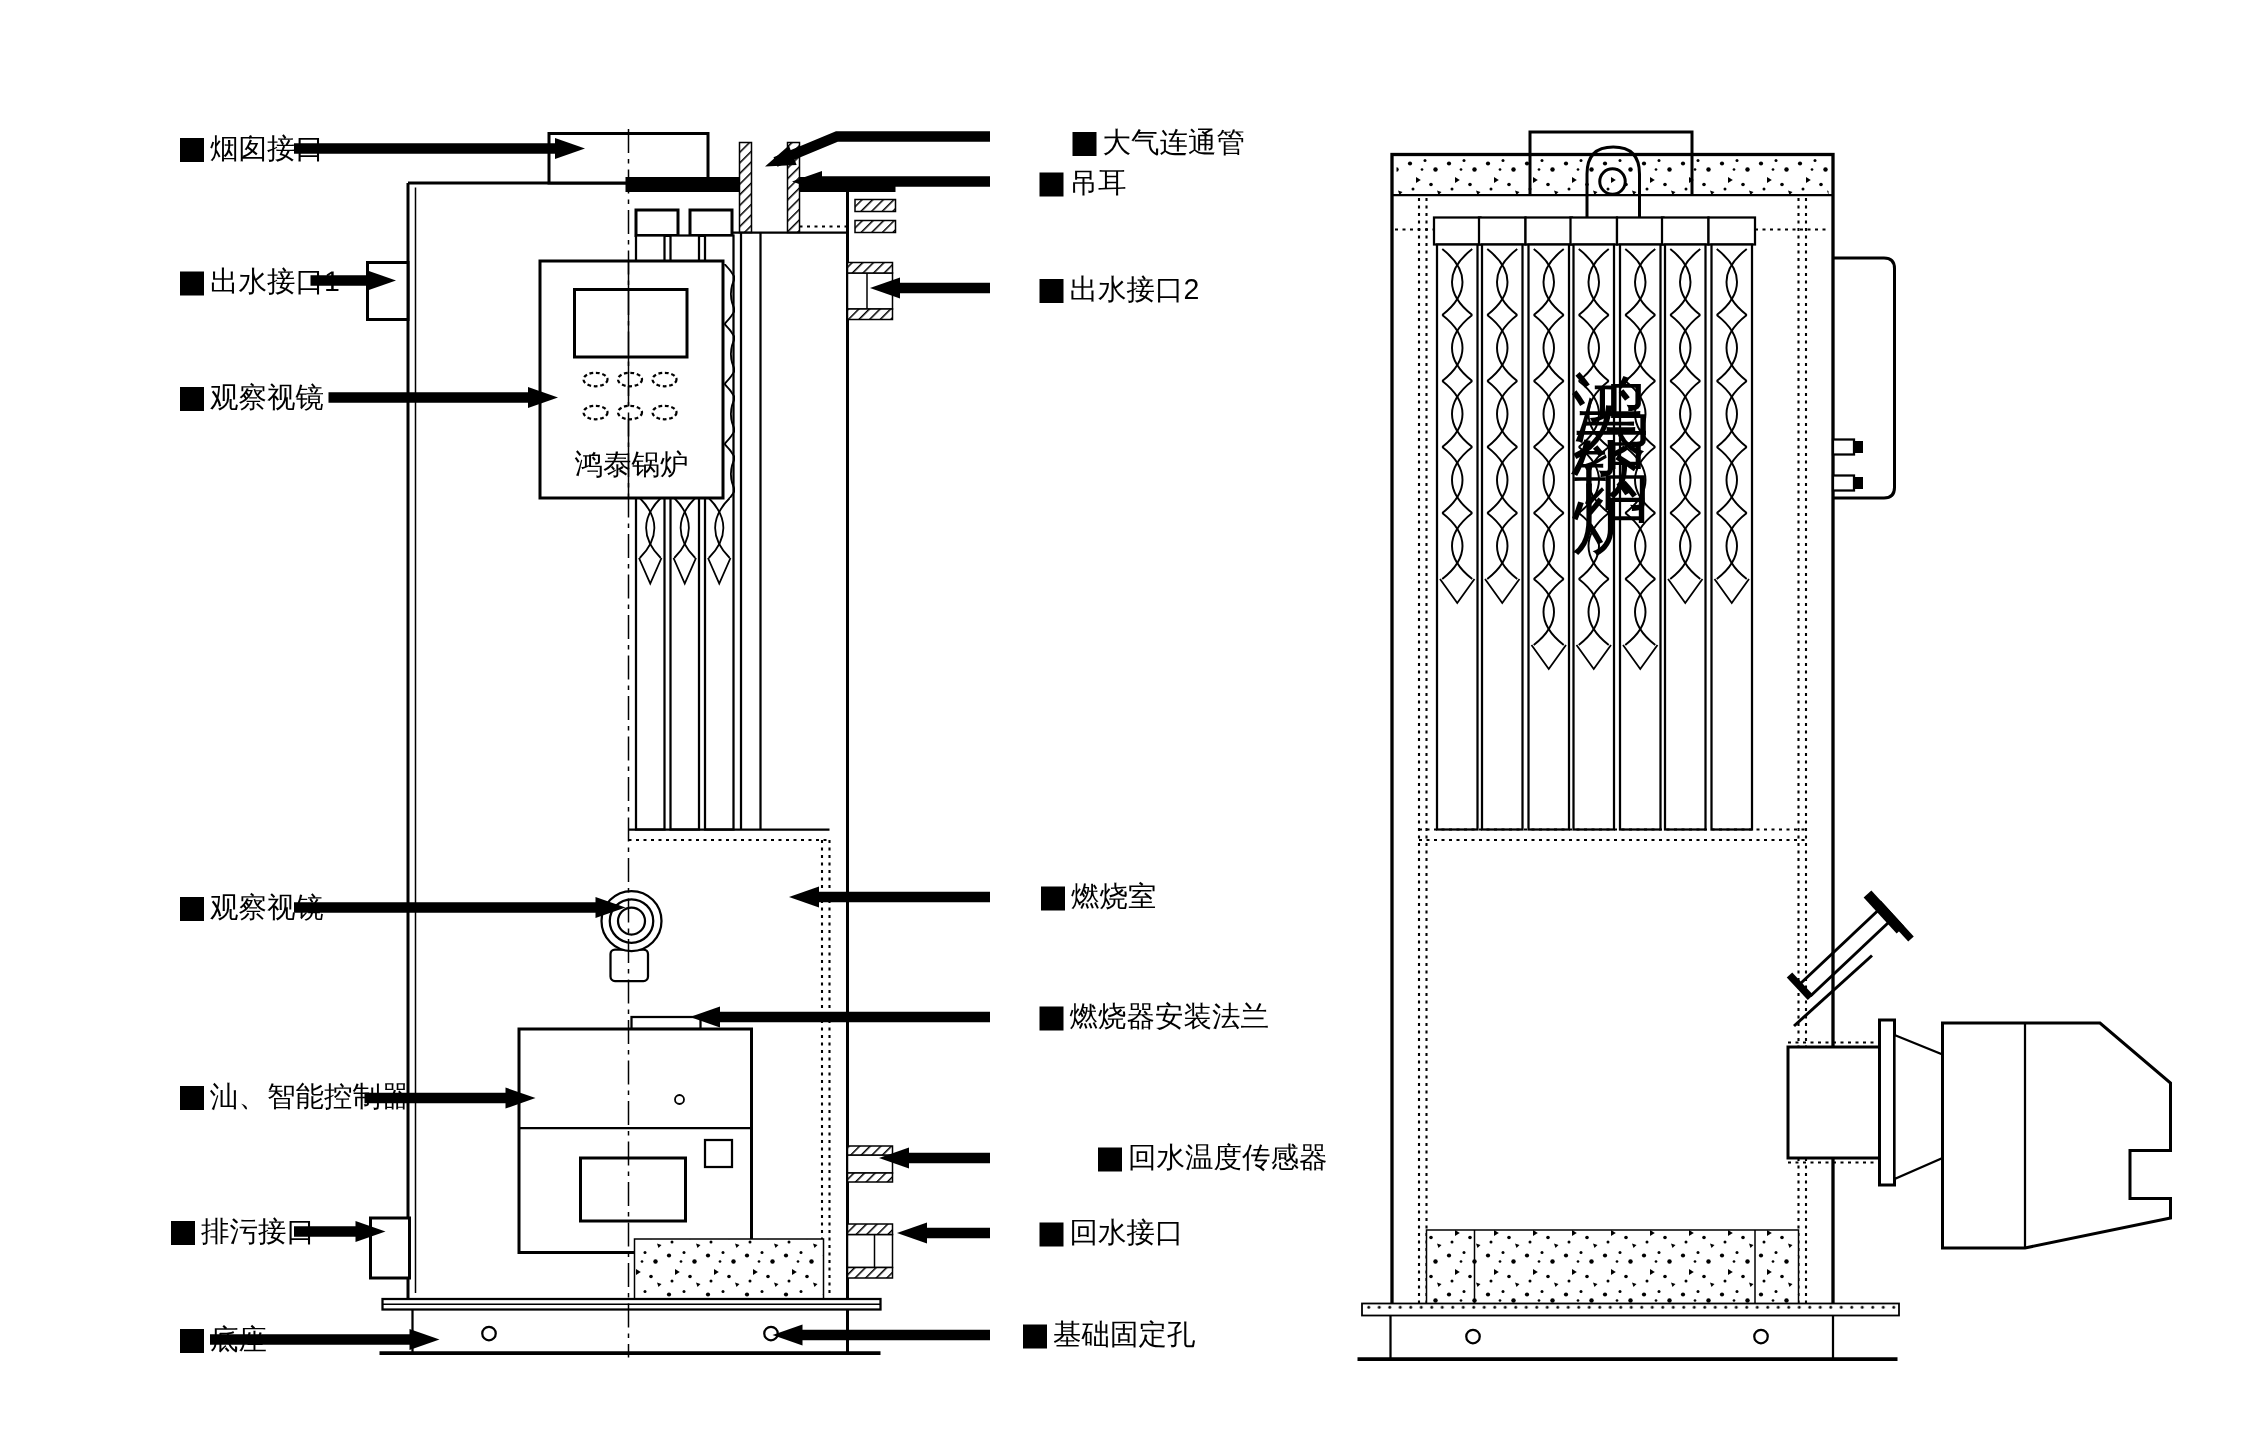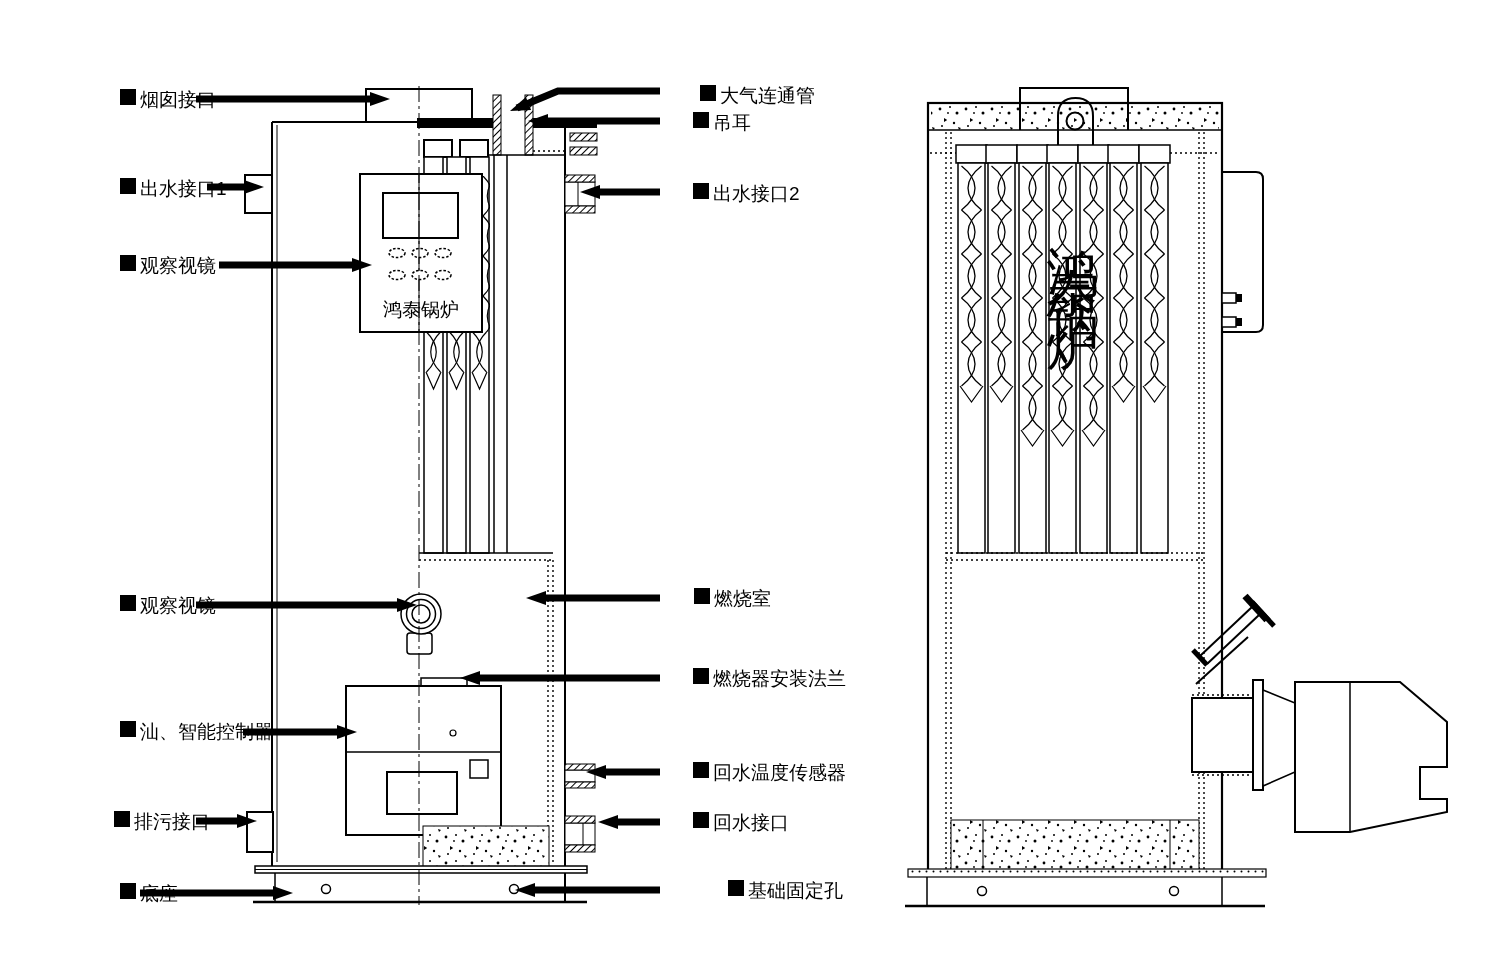--- a/index.html
+++ b/index.html
@@ -15,21 +15,21 @@
   .w22{stroke:#000;stroke-width:2.2;fill:none}
   .w25{stroke:#000;stroke-width:2.5;fill:none}
   .wh{fill:#fff}
   .st-dot{stroke:#000;stroke-width:1.4;stroke-dasharray:2 3;fill:none}
   .cl{stroke:#000;stroke-width:1;stroke-dasharray:16 4 3 4;fill:none}
   .hatchf{fill:url(#hatch);stroke:#000;stroke-width:1}
   .btn{stroke:#000;stroke-width:1.5;stroke-dasharray:2.5 1.8;fill:#fff}
   .lead{stroke:#000;stroke-width:7;fill:none}
   .tri{fill:#000;stroke:none}
   
-  .label{position:absolute;display:flex;gap:4px;
+  .label{position:absolute;display:flex;align-items:center;gap:4px;
          font-size:19px;line-height:21px;white-space:nowrap;z-index:3;padding-left:38px;}
   .bullet{display:inline-block;width:16px;height:16px;background:#000;flex:0 0 16px;}
   .brand-panel{position:absolute;left:360px;top:297px;width:122px;text-align:center;
          font-size:19px;z-index:3;}
   .brand-side{position:absolute;left:1045px;top:204px;writing-mode:vertical-rl;
          font-size:52px;line-height:56px;letter-spacing:24px;z-index:3;}
 </style>
 </head>
 <body>
 
@@ -380,49 +380,49 @@
     </div>
 <div class="label" style="top:811px;left:76px">
       <span class="bullet"></span>
       <span>排污接口</span>
     </div>
 <div class="label" style="top:883px;left:82px">
       <span class="bullet"></span>
       <span>底座</span>
     </div>
 
-<div class="label" style="top:85px;left:662px">
+<div class="label" style="top:85px;left:677px">
       <span class="bullet"></span>
       <span>大气连通管</span>
     </div>
 <div class="label" style="top:112px;left:655px">
       <span class="bullet"></span>
       <span>吊耳</span>
     </div>
 <div class="label" style="top:183px;left:655px">
       <span class="bullet"></span>
       <span>出水接口2</span>
     </div>
 <div class="label" style="top:588px;left:656px">
       <span class="bullet"></span>
       <span>燃烧室</span>
     </div>
 <div class="label" style="top:668px;left:655px">
       <span class="bullet"></span>
       <span>燃烧器安装法兰</span>
     </div>
-<div class="label" style="top:762px;left:655px">
+<div class="label" style="top:762px;left:694px">
       <span class="bullet"></span>
       <span>回水温度传感器</span>
     </div>
 <div class="label" style="top:812px;left:655px">
       <span class="bullet"></span>
       <span>回水接口</span>
     </div>
-<div class="label" style="top:880px;left:690px">
+<div class="label" style="top:880px;left:644px">
       <span class="bullet"></span>
       <span>基础固定孔</span>
     </div>
 
 <div class="brand-panel">鸿泰锅炉</div>
 <div class="brand-side">鸿泰锅炉</div>
 
 </div>
 
 </body></html>

